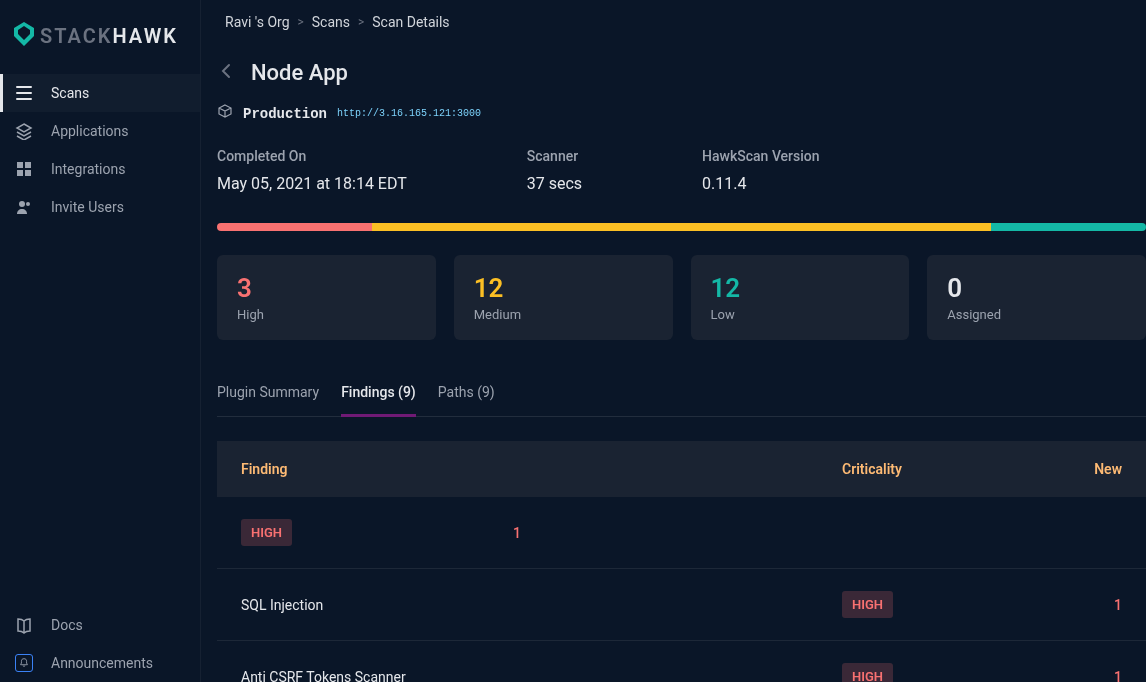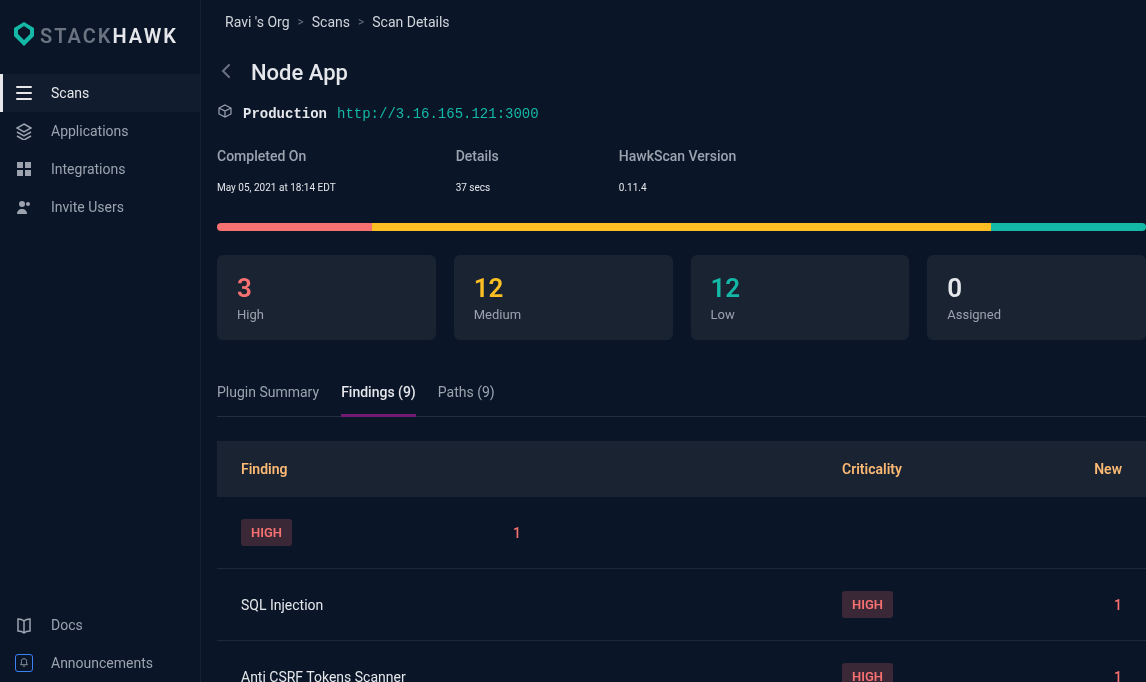--- a/index.html
+++ b/index.html
@@ -124,40 +124,40 @@
       padding-bottom: 24px;
       font-family: Liberation Mono, monospace;
     }
     .box-icon svg { width: 16px; height: 16px; }
     .env-label {
       font-size: 14px;
       font-weight: 600;
       color: #e5e7eb;
     }
     .env-url {
-      font-size: 14px;
-      color: #14b8a6;
+      font-size: 10px;
+      color: #7dd3fc;
     }
     .meta-row {
       display: flex;
       gap: 120px;
       padding-bottom: 30px;
     }
     .meta-block {
       display: flex;
       flex-direction: column;
-      gap: 18px;
+      gap: 10px;
     }
     .meta-label {
       font-size: 14px;
       color: #9ca3af;
       font-weight: 500;
     }
     .meta-value {
-      font-size: 10px;
+      font-size: 16px;
       color: #e5e7eb;
     }
     .severity-bar {
       display: flex;
       height: 8px;
       border-radius: 4px;
       overflow: hidden;
       margin-bottom: 24px;
       margin-right: 0;
     }
@@ -352,21 +352,21 @@
       <span class="env-label">Production</span>
       <a class="env-url">http://3.16.165.121:3000</a>
     </div>
 
     <div class="meta-row">
       <div class="meta-block">
         <span class="meta-label">Completed On</span>
         <span class="meta-value">May 05, 2021 at 18:14 EDT</span>
       </div>
       <div class="meta-block">
-        <span class="meta-label">Details</span>
+        <span class="meta-label">Scanner</span>
         <span class="meta-value">37 secs</span>
       </div>
       <div class="meta-block">
         <span class="meta-label">HawkScan Version</span>
         <span class="meta-value">0.11.4</span>
       </div>
     </div>
 
     <div class="severity-bar">
       <div class="sev-seg-high" style="flex:3"></div>

